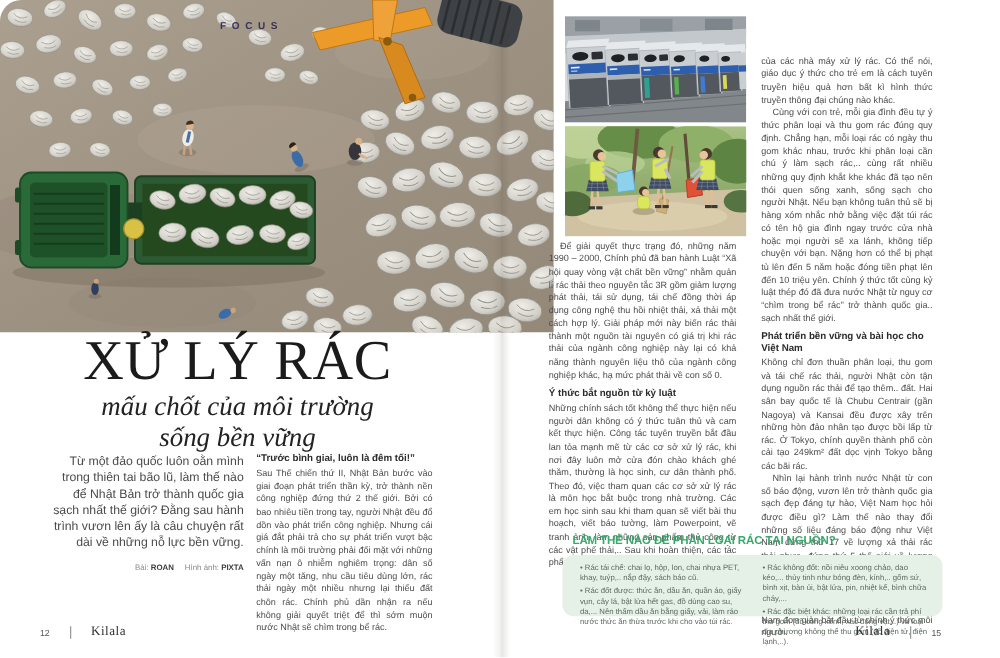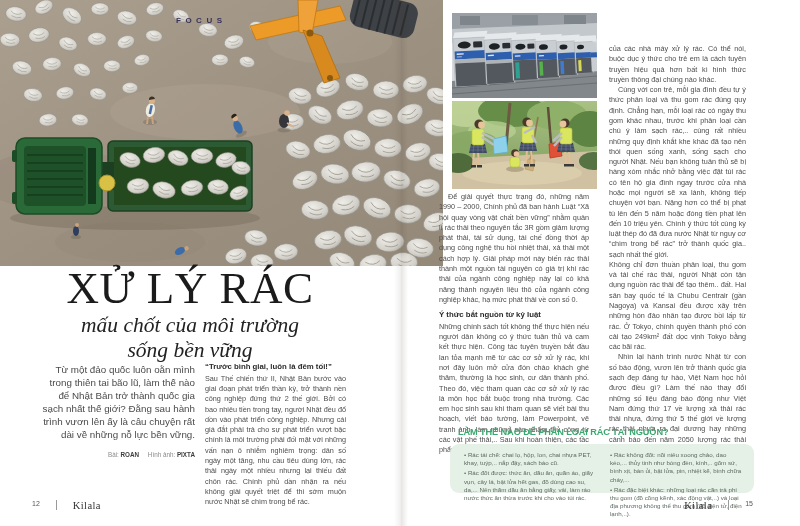--- a/index.html
+++ b/index.html
@@ -1,17 +1,17 @@
 <!DOCTYPE html>
 <html><head>
 <meta charset="utf-8">
 <style>
   html,body{margin:0;padding:0;background:#ffffff;}
   #spread{position:relative;width:800px;height:526px;background:#ffffff;overflow:hidden;
-          font-family:"Liberation Sans",sans-serif;color:#4b4b4b;}
+          font-family:"Liberation Sans",sans-serif;color:#4b4b4b;border-radius:17px;}
   .abs{position:absolute;}
   
   #hero{left:0;top:0;width:443px;height:266px;}
   #hero svg{display:block;width:100%;height:100%;}
   #focus{left:176px;top:16px;font-size:8px;font-weight:600;letter-spacing:4.5px;color:#39325a;}
   
   #titleblock{left:25px;top:266px;width:330px;text-align:center;color:#1b1b1b;}
   #titleblock h1{margin:0;font-family:"Liberation Serif",serif;font-weight:400;
                  font-size:45px;line-height:1.02;letter-spacing:.5px;}
   #titleblock .sub{font-family:"Liberation Serif",serif;font-style:italic;
@@ -37,21 +37,21 @@
   
   #infobox-heading{left:458px;top:427px;font-size:9.2px;font-weight:700;
                    letter-spacing:-0.1px;color:#3aa86d;}
   #infobox{left:450px;top:444px;width:304px;height:49px;background:#e5f0e7;
            border-radius:9px;box-sizing:border-box;padding:7px 12px 6px 14px;
            display:flex;gap:14px;}
   #infobox ul{margin:0;padding:0;list-style:none;width:50%;}
   #infobox li{font-size:6.2px;line-height:1.32;color:#5c6b5f;margin:0 0 2px 0;}
   #infobox li::before{content:"• ";color:#5c6b5f;}
   
-  .footer{display:flex;align-items:flex-start;gap:16px;font-size:7px;color:#555;}
+  .footer{display:flex;align-items:flex-end;gap:16px;font-size:7px;color:#555;}
   #footer-left{left:32px;top:500px;}
   #footer-right{left:600px;top:500px;width:153px;justify-content:flex-end;}
   .brand{font-family:"Liberation Serif",serif;font-size:10.5px;letter-spacing:.4px;color:#333;}
   .fdiv{width:1px;height:10px;background:#9a9a9a;}
   
   #gutter{left:394px;top:0;width:14px;height:526px;pointer-events:none;
     background:linear-gradient(90deg,rgba(0,0,0,0) 0%,rgba(60,50,40,0.07) 45%,rgba(60,50,40,0.12) 52%,rgba(0,0,0,0) 100%);}
 </style>
 </head>
 <body>
@@ -400,22 +400,23 @@
       </g>
     </svg>
   </div>
 
   <div id="col2" class="abs">
     <p class="body-text indent">Để giải quyết thực trạng đó, những năm 1990 – 2000, Chính phủ đã ban hành Luật “Xã hội quay vòng vật chất bền vững” nhằm quản lí rác thải theo nguyên tắc 3R gồm giảm lượng phát thải, tái sử dụng, tái chế đồng thời áp dụng công nghệ thu hồi nhiệt thải, xả thải một cách hợp lý. Giải pháp mới này biến rác thải thành một nguồn tài nguyên có giá trị khi rác thải của ngành công nghiệp này lại có khả năng thành nguyên liệu thô của ngành công nghiệp khác, hạ mức phát thải về con số 0.</p>
     <p class="colhead">Ý thức bắt nguồn từ kỷ luật</p>
     <p class="body-text">Những chính sách tốt không thể thực hiện nếu người dân không có ý thức tuân thủ và cam kết thực hiện. Công tác tuyên truyền bắt đầu lan tỏa mạnh mẽ từ các cơ sở xử lý rác, khi nơi đây luôn mở cửa đón chào khách ghé thăm, thường là học sinh, cư dân thành phố. Theo đó, việc tham quan các cơ sở xử lý rác là môn học bắt buộc trong nhà trường. Các em học sinh sau khi tham quan sẽ viết bài thu hoạch, viết báo tường, làm Powerpoint, vẽ tranh ảnh, làm những sản phẩm thủ công từ các vật phế thải,.. Sau khi hoàn thiện, các tác phẩm sẽ được trưng bày tại khu tiếp khách</p>
   </div>
   <div id="col3" class="abs">
-    <p class="body-text">của các nhà máy xử lý rác. Có thể nói, buộc dục ý thức cho trẻ em là cách tuyên truyền hiệu quả hơn bất kì hình thức truyền thông đại chúng nào khác.</p>
+    <p class="body-text">của các nhà máy xử lý rác. Có thể nói, giáo dục ý thức cho trẻ em là cách tuyên truyền hiệu quả hơn bất kì hình thức truyền thông đại chúng nào khác.</p>
     <p class="body-text indent">Cùng với con trẻ, mỗi gia đình đều tự ý thức phân loại và thu gom rác đúng quy định. Chẳng hạn, mỗi loại rác có ngày thu gom khác nhau, trước khi phân loại cần chú ý làm sạch rác,.. cùng rất nhiều những quy định khắt khe khác đã tạo nên thói quen sống xanh, sống sạch cho người Nhật. Nếu bạn không tuân thủ sẽ bị hàng xóm nhắc nhở bằng việc đặt túi rác có tên hộ gia đình ngay trước cửa nhà hoặc mọi người sẽ xa lánh, không tiếp chuyện với bạn. Nặng hơn có thể bị phạt tù lên đến 5 năm hoặc đóng tiền phạt lên đến 10 triệu yên. Chính ý thức tốt cùng kỷ luật thép đó đã đưa nước Nhật từ nguy cơ “chìm trong bể rác” trở thành quốc gia.. sạch nhất thế giới.</p>
+    <p class="colhead">Phát triển bền vững và bài học cho Việt Nam</p>
     <p class="body-text">Không chỉ đơn thuần phân loại, thu gom và tái chế rác thải, người Nhật còn tận dụng nguồn rác thải để tạo thêm.. đất. Hai sân bay quốc tế là Chubu Centrair (gần Nagoya) và Kansai đều được xây trên những hòn đảo nhân tạo được bồi lấp từ rác. Ở Tokyo, chính quyền thành phố còn cải tạo 249km² đất dọc vịnh Tokyo bằng các bãi rác.</p>
     <p class="body-text indent">Nhìn lại hành trình nước Nhật từ con số báo động, vươn lên trở thành quốc gia sạch đẹp đáng tự hào, Việt Nam học hỏi được điều gì? Làm thế nào thay đổi những số liệu đáng báo động như Việt Nam đứng thứ 17 về lượng xả thải rác thải nhựa, đứng thứ 5 thế giới về lượng rác thải nhựa ra đại dương hay những cảnh báo đến năm 2050 lượng rác thải nhựa ngoài biển có thể nhiều hơn loài cá? Nghĩ cho cùng, bài học lớn nhất cho Việt Nam đơn giản bắt đầu từ chính ý thức mỗi người.</p>
   </div>
 
   <div id="infobox-heading" class="abs">LÀM THẾ NÀO ĐỂ PHÂN LOẠI RÁC TẠI NGUỒN?</div>
   <div id="infobox" class="abs">
     <ul>
       <li>Rác tái chế: chai lọ, hộp, lon, chai nhựa PET, khay, tuýp,.. nắp đậy, sách báo cũ.</li>
       <li>Rác đốt được: thức ăn, dầu ăn, quần áo, giấy vụn, cây lá, bật lửa hết gas, đồ dùng cao su, da,... Nên thấm dầu ăn bằng giấy, vải, làm ráo nước thức ăn thừa trước khi cho vào túi rác.</li>
     </ul>

